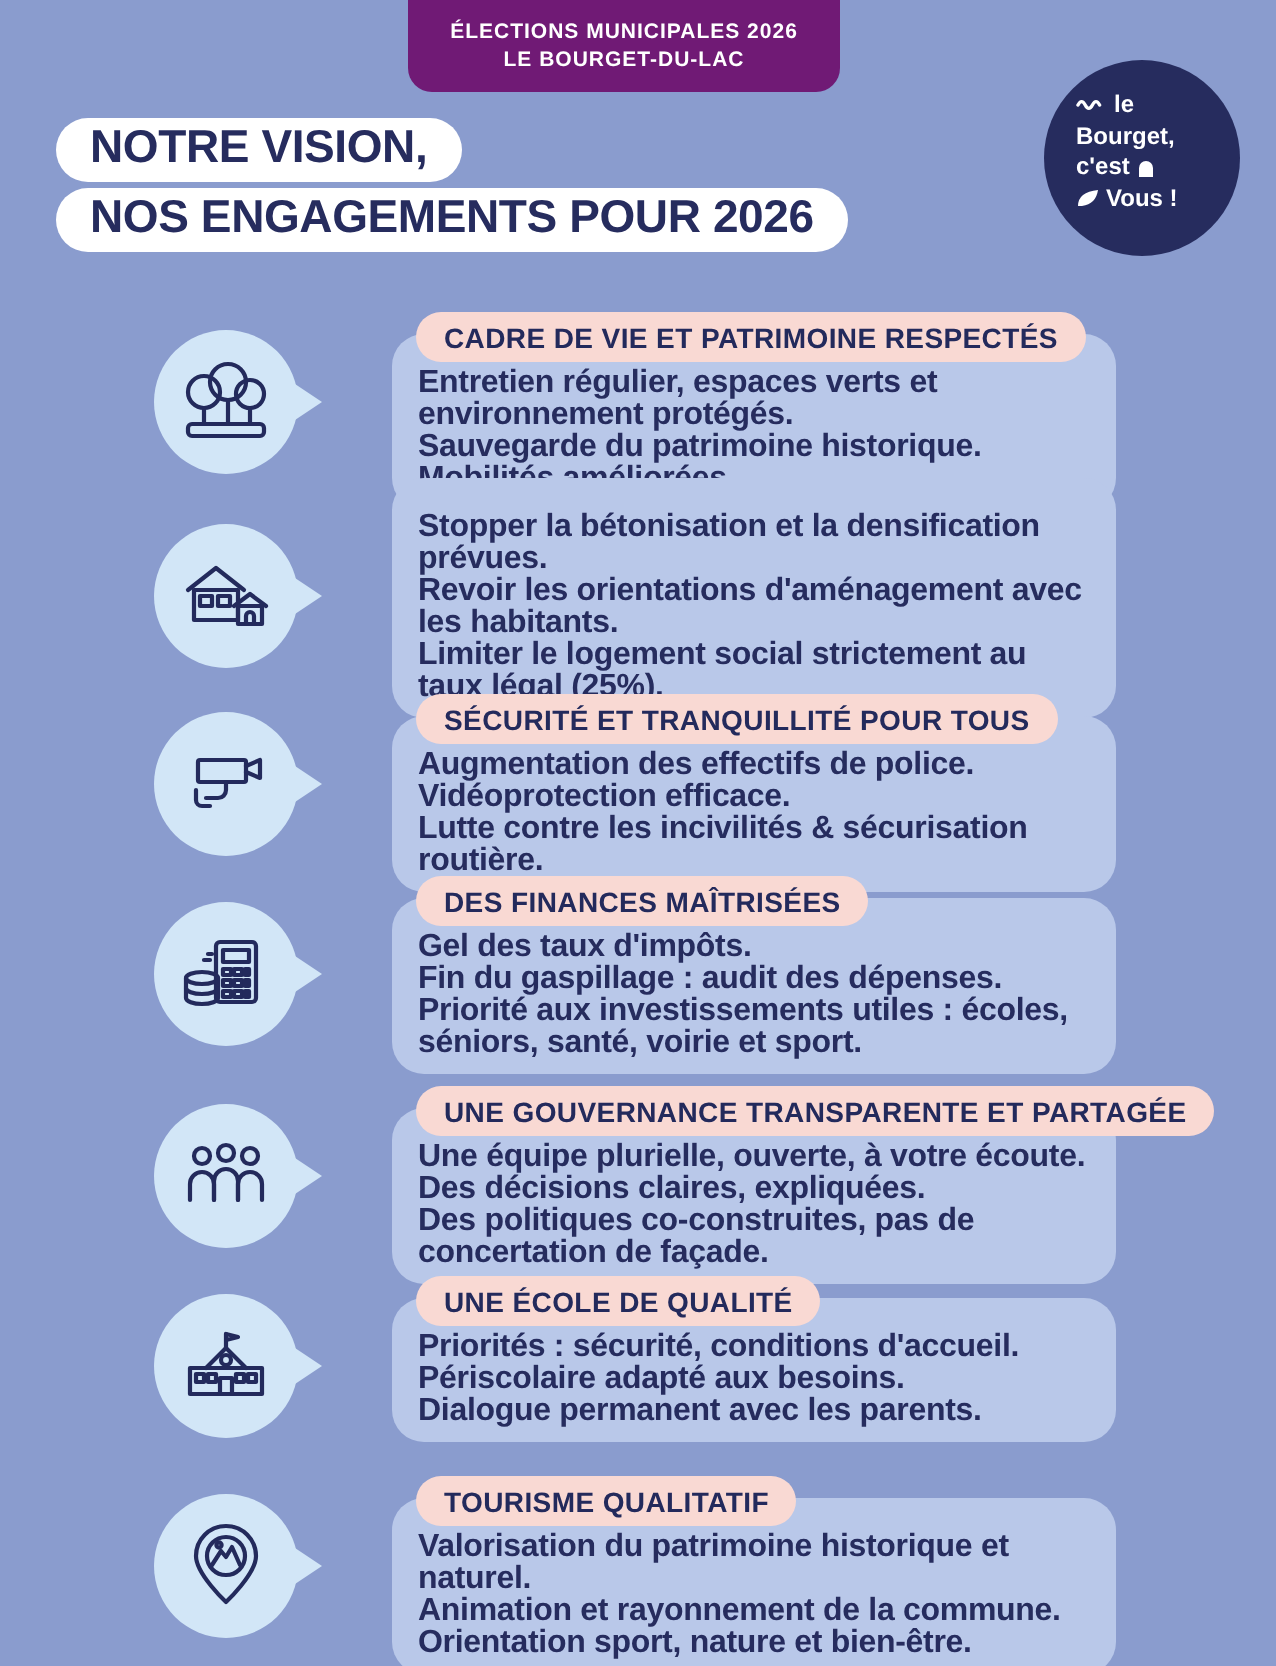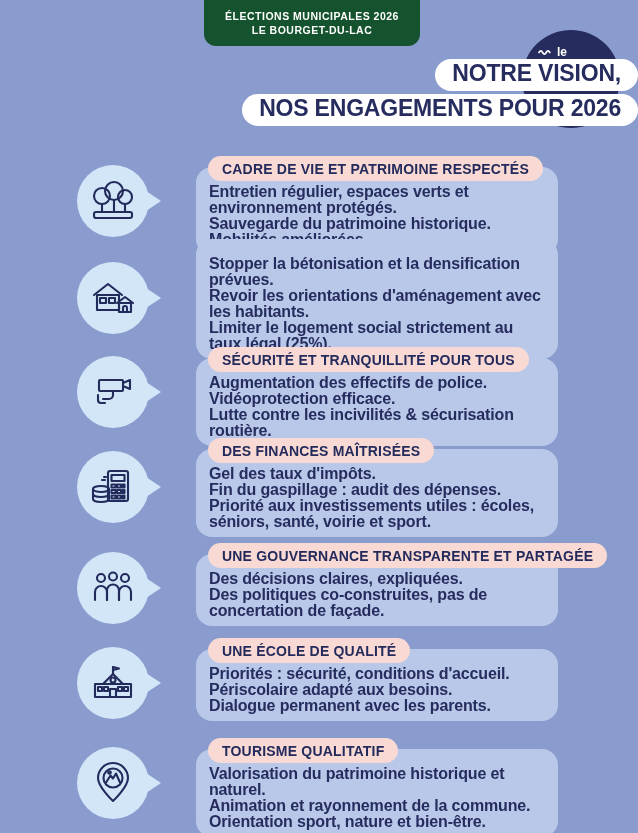--- a/index.html
+++ b/index.html
@@ -6,38 +6,38 @@
   body{
     width:638px;height:833px;position:relative;overflow:hidden;
     background:#8a9cce;
     font-family:"Liberation Sans", sans-serif;
   }
   .page{position:absolute;inset:0;}
 
   
   .banner{
     position:absolute;left:204px;top:0;width:216px;height:46px;
-    background:#14532d;border-radius:0 0 12px 12px;
+    background:#701a75;border-radius:0 0 12px 12px;
     color:#ffffff;text-align:center;box-sizing:border-box;padding-top:9px;
     font-weight:bold;font-size:10.5px;letter-spacing:.5px;line-height:14px;
   }
 
   
   .badge{
     position:absolute;left:522px;top:30px;width:98px;height:98px;border-radius:50%;
     background:#262c5e;color:#ffffff;box-sizing:border-box;
     padding:15px 0 0 16px;font-weight:bold;font-size:12px;line-height:15.5px;
   }
   .badge .bline{display:flex;align-items:center;gap:3px;}
   .badge svg{display:block;}
 
   
   .title-block{
     position:absolute;left:0;right:0;top:59px;
-    display:flex;flex-direction:column;align-items:flex-end;gap:3px;
+    display:flex;flex-direction:column;align-items:flex-start;gap:3px;padding-left:28px;
   }
   .title-pill{
     background:#ffffff;color:#262c5e;border-radius:18px;
     padding:1px 17px 4px;font-weight:bold;font-size:23px;letter-spacing:-.2px;
     white-space:nowrap;
   }
 
   
   .row{position:absolute;left:0;right:0;}
   .bubble{
@@ -213,20 +213,21 @@
           <path d="M6,36 v-8 a6,6 0 0 1 12,0 v8"></path>
         <circle cx="24" cy="12.5" r="4"></circle>
           <path d="M18,36 v-9.5 a6,6 0 0 1 12,0 v9.5"></path>
         <circle cx="36" cy="14" r="4"></circle>
           <path d="M30,36 v-8 a6,6 0 0 1 12,0 v8"></path>
       </svg>
     </div>
     <div class="content">
       <div class="sec-pill">UNE GOUVERNANCE TRANSPARENTE ET PARTAGÉE</div>
       <div class="sec-box">
+        <div>Une équipe plurielle, ouverte, à votre écoute.</div>
         <div>Des décisions claires, expliquées.</div>
         <div>Des politiques co-construites, pas de concertation de façade.</div>
       </div>
     </div>
   </div>
 
   <div class="row" style="top:638px">
     <div class="bubble" style="top:9px">
       <div class="tail"></div>
       <svg width="48" height="48" viewBox="0 0 48 48" class="stroke-ic">

